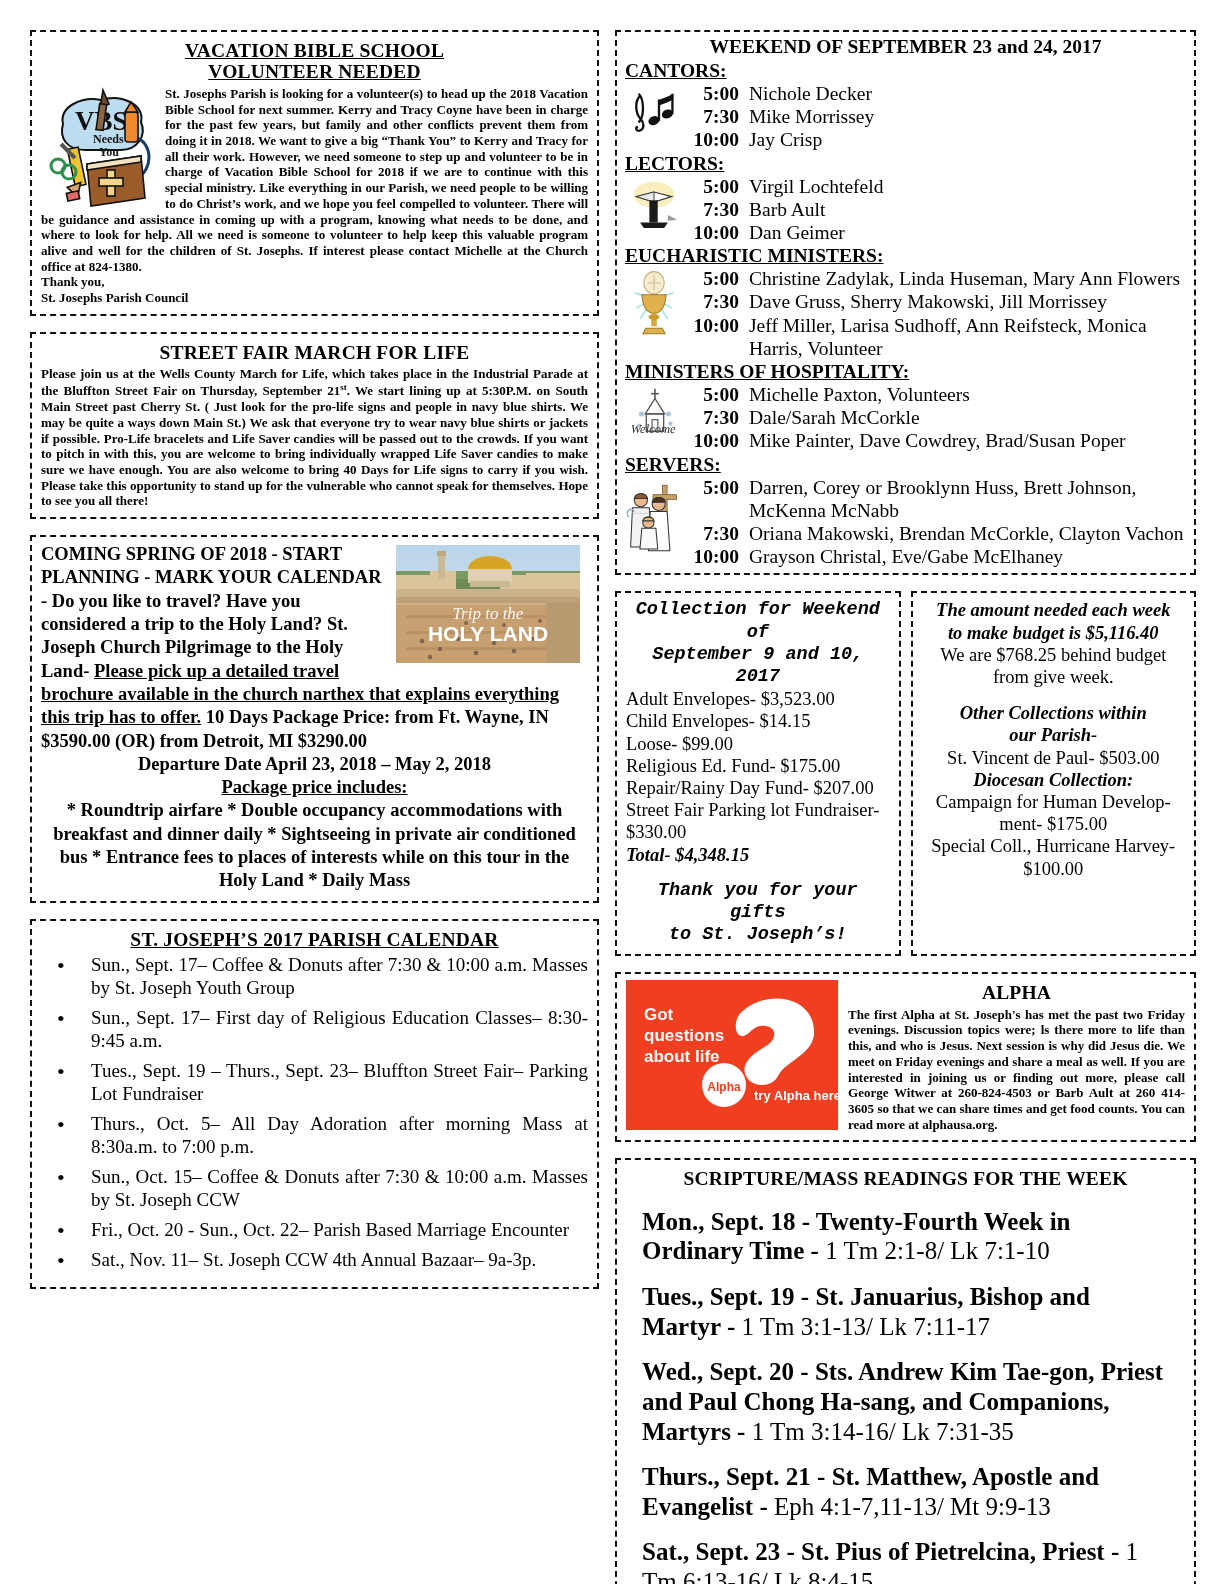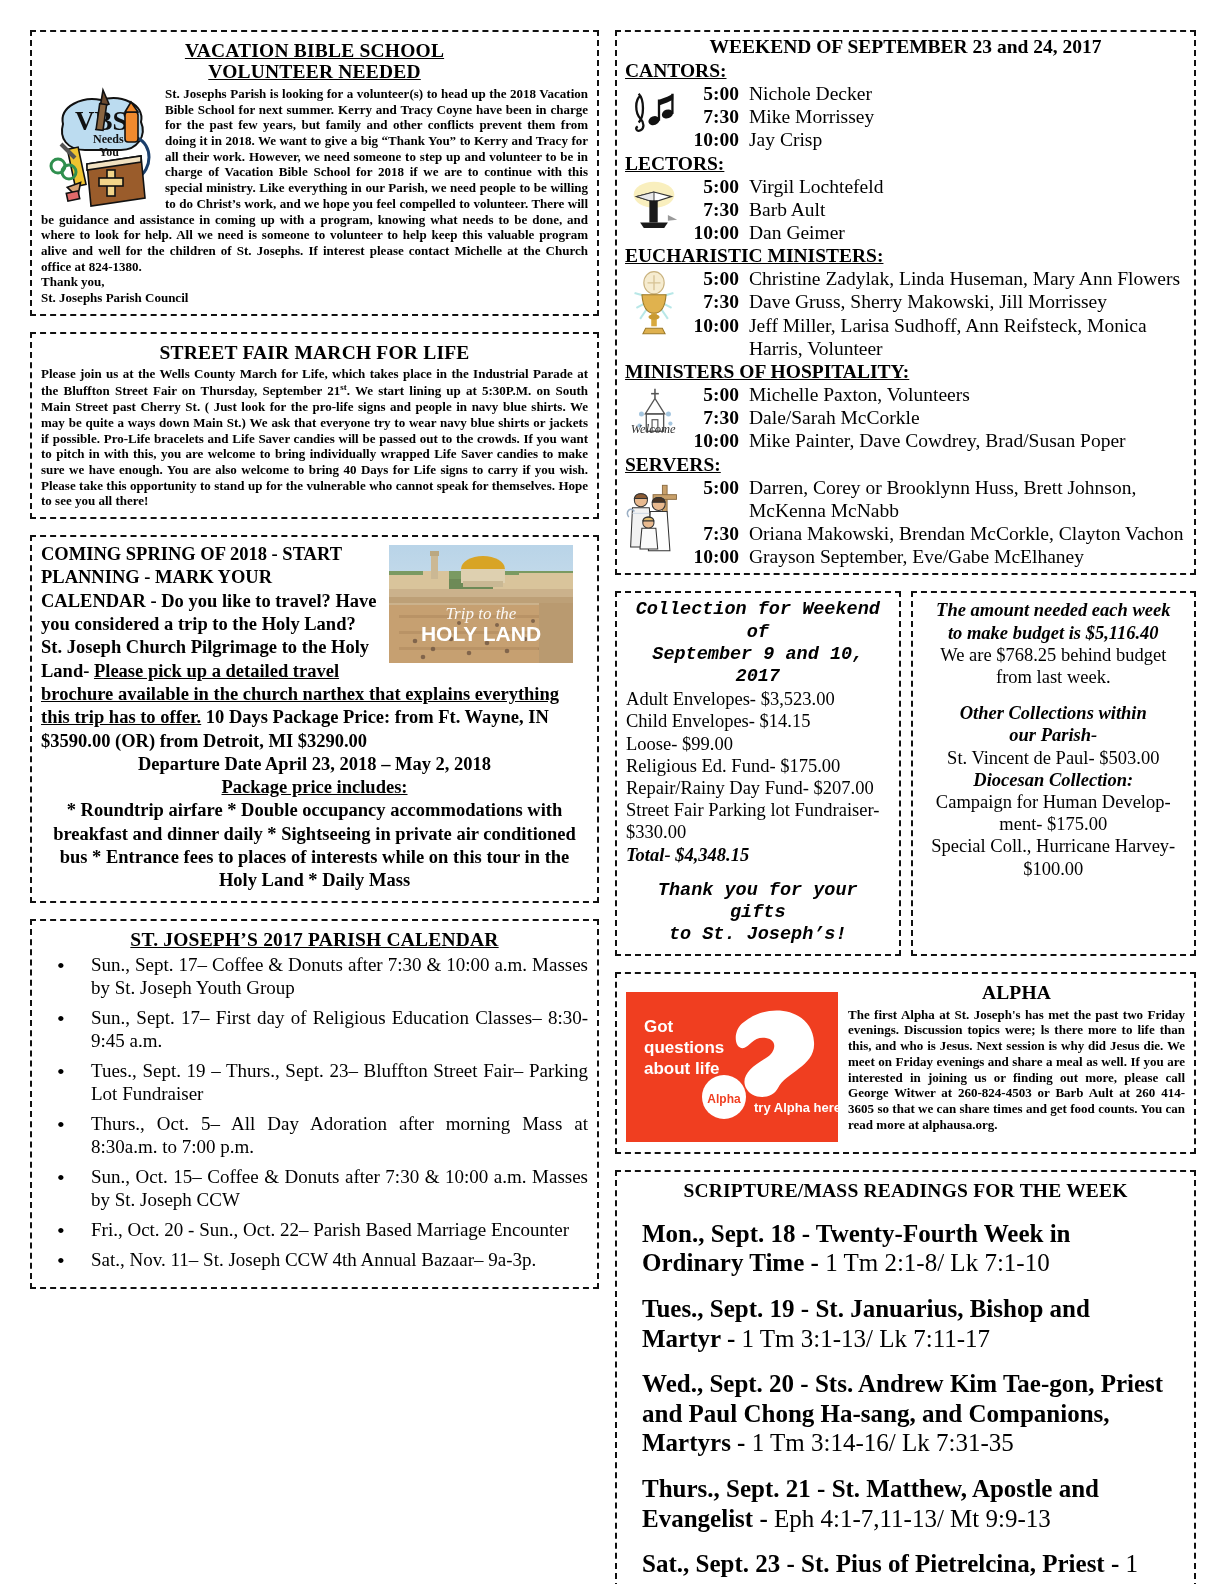--- a/index.html
+++ b/index.html
@@ -133,21 +133,21 @@
     font-family: Liberation Mono, monospace;
   }
   .sp { height: 14px; }
 
   
   .hl-wrap { overflow: hidden; }
   .hl-photo {
     float: right;
     width: 184px;
     height: 118px;
-    margin: 2px 15px 2px 8px;
+    margin: 2px 8px 2px 8px;
     position: relative;
     overflow: hidden;
     border: 0;
   }
   .hl-text {
     font-size: 18.5px;
     font-weight: bold;
     line-height: 1.26;
     margin: 0;
     text-align: left;
@@ -160,21 +160,21 @@
     text-align: center;
   }
   .u { text-decoration: underline; }
 
   
   .alpha-wrap { overflow: hidden; }
   .alpha-logo {
     float: left;
     width: 212px;
     height: 150px;
-    margin: 12px 10px 2px 0;
+    margin: 0 10px 2px 0;
     background: #fde047;
     position: relative;
   }
 
   
   ul.cal {
     margin: 3px 0 0 0;
     padding: 0 0 0 8px;
     list-style: none;
   }
@@ -495,21 +495,21 @@
             <div class="row">
                 <span class="t">5:00</span>
                 <span class="n">Darren, Corey or Brooklynn Huss, Brett Johnson, McKenna McNabb</span>
               </div>
             <div class="row">
                 <span class="t">7:30</span>
                 <span class="n">Oriana Makowski, Brendan McCorkle, Clayton Vachon</span>
               </div>
             <div class="row">
                 <span class="t">10:00</span>
-                <span class="n">Grayson September, Eve/Gabe McElhaney</span>
+                <span class="n">Grayson Christal, Eve/Gabe McElhaney</span>
               </div>
           </div>
         </div>
       </div>
     </div>
 
     <div class="two-up">
       <div class="box">
         <p class="ital-c">Collection for Weekend of</p>
         <p class="ital-c">September 9 and 10, 2017</p>
@@ -522,21 +522,21 @@
         <p class="money b">Total- $4,348.15</p>
         <div class="sp"></div>
         <p class="ital-c">Thank you for your gifts</p>
         <p class="ital-c">to St. Joseph’s!</p>
       </div>
 
       <div class="box">
         <p class="money c b">The amount needed each week</p>
         <p class="money c b">to make budget is $5,116.40</p>
         <p class="money c">We are $768.25 behind budget</p>
-        <p class="money c">from last week.</p>
+        <p class="money c">from give week.</p>
         <div class="sp"></div>
         <p class="money c b">Other Collections within</p>
         <p class="money c b">our Parish-</p>
         <p class="money c">St. Vincent de Paul- $503.00</p>
         <p class="money c b">Diocesan Collection:</p>
         <p class="money c">Campaign for Human Develop-</p>
         <p class="money c">ment- $175.00</p>
         <p class="money c">Special Coll., Hurricane Harvey-</p>
         <p class="money c">$100.00</p>
       </div>

